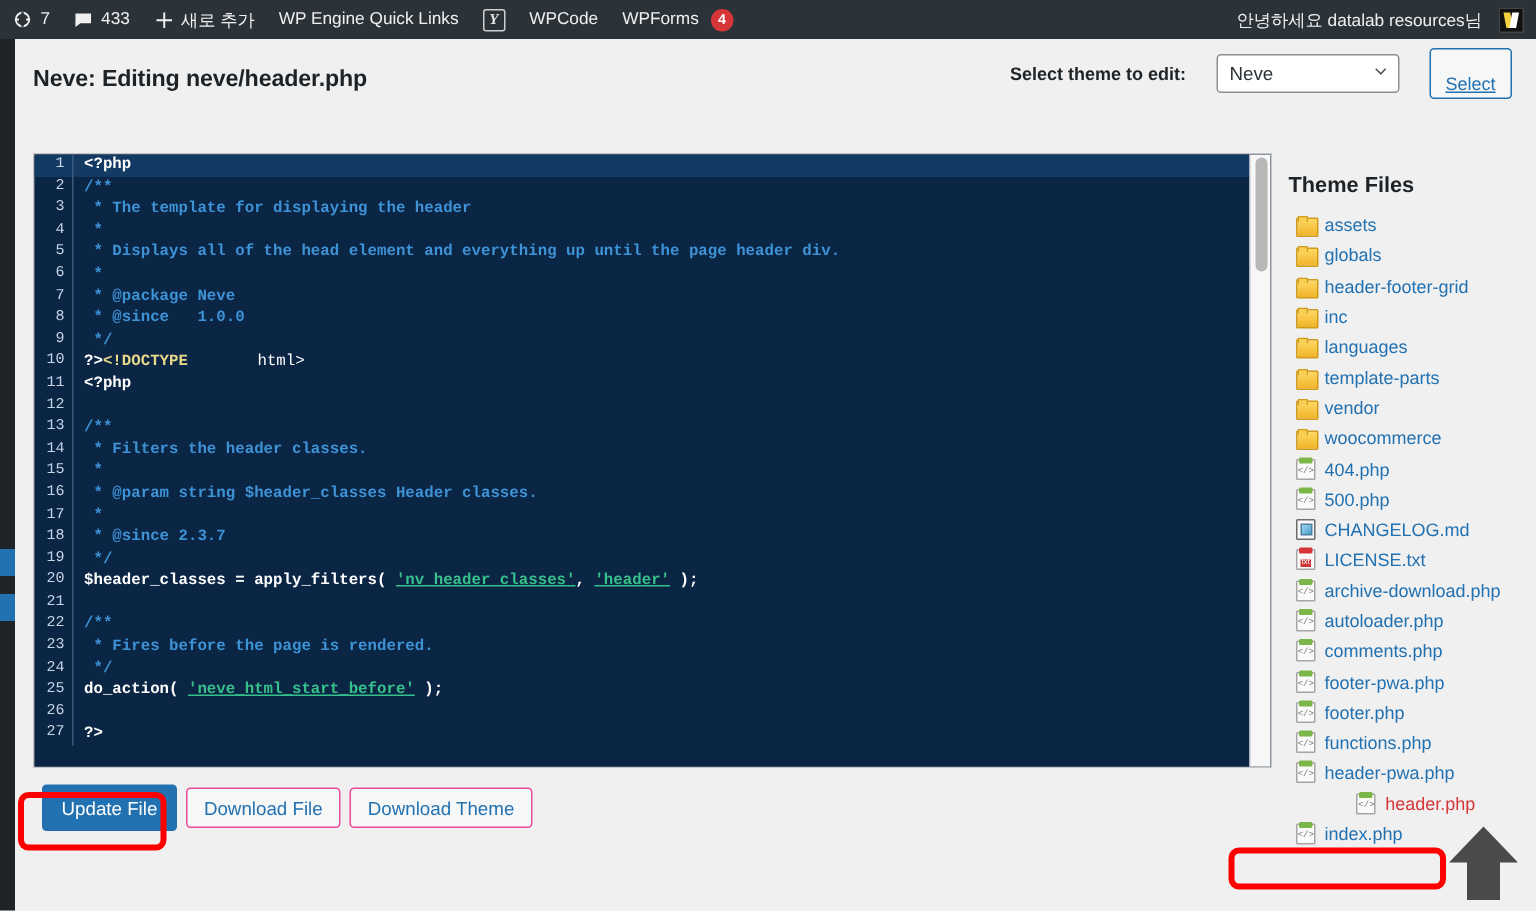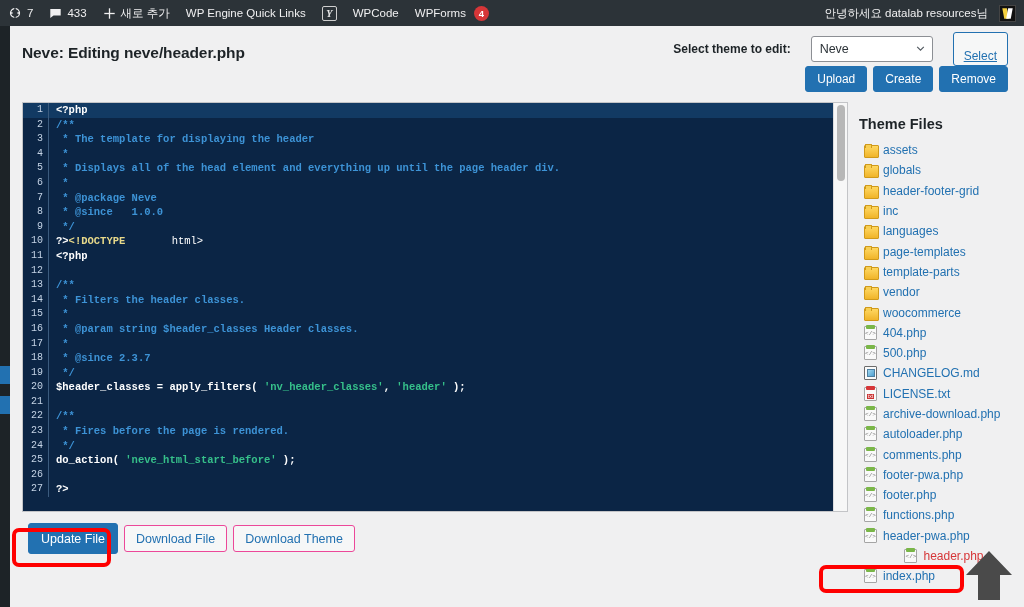--- a/index.html
+++ b/index.html
@@ -156,21 +156,21 @@
     margin-right: 7px;
     font-family: "Liberation Mono", monospace;
   }
   .codetext { flex: 1 1 auto; font-weight: 700; }
   .tok-com  { color: #3d93d6; font-weight: 700; }
   .tok-kw   { color: #ffffff; font-weight: 700; }
   .tok-dt   { color: #e8d98a; font-weight: 700; }
   .tok-tag  { color: #ffffff; font-weight: 400; margin-left: 40px; }
   .tok-var  { color: #ffffff; font-weight: 700; }
   .tok-fn   { color: #ffffff; font-weight: 700; }
-  .tok-str  { color: #36c08a; font-weight: 700; }
+  .tok-str  { color: #36c08a; font-weight: 700; text-decoration: underline; }
   .tok-pl   { color: #ffffff; font-weight: 700; }
 
   #editor-scrollbar {
     position: absolute; right: 0; top: 0;
     width: 14px; height: 410px;
     background: #f7f7f7;
     border-left: 1px solid #dcdcde;
   }
   #editor-scroll-thumb {
     position: absolute; left: 3px; top: 2px;
@@ -362,25 +362,20 @@
       </select>
       <span class="select-chevron">
         <svg width="11" height="11" viewBox="0 0 20 20" fill="none">
           <path d="M4 7l6 6 6-6" stroke="#50575e" stroke-width="2"></path>
         </svg>
       </span>
     </span>
     <button id="select-btn">Select</button>
   </div>
 
-  <div id="theme-actions">
-    <button class="btn-primary">Upload</button>
-    <button class="btn-primary">Create</button>
-    <button class="btn-primary">Remove</button>
-  </div>
 
   <div id="editor-box">
     <div id="code-area">
         <div class="code-line active"><span class="lineno">1</span><span class="codetext"><span class="tok-kw">&lt;?php</span></span></div>
         <div class="code-line"><span class="lineno">2</span><span class="codetext"><span class="tok-com">/**</span></span></div>
         <div class="code-line"><span class="lineno">3</span><span class="codetext"><span class="tok-com"> * The template for displaying the header</span></span></div>
         <div class="code-line"><span class="lineno">4</span><span class="codetext"><span class="tok-com"> *</span></span></div>
         <div class="code-line"><span class="lineno">5</span><span class="codetext"><span class="tok-com"> * Displays all of the head element and everything up until the page header div.</span></span></div>
         <div class="code-line"><span class="lineno">6</span><span class="codetext"><span class="tok-com"> *</span></span></div>
         <div class="code-line"><span class="lineno">7</span><span class="codetext"><span class="tok-com"> * @package Neve</span></span></div>
@@ -434,24 +429,20 @@
         <div class="file-row">
           <span class="folder-ico"></span>
           <span>inc</span>
         </div>
         <div class="file-row">
           <span class="folder-ico"></span>
           <span>languages</span>
         </div>
         <div class="file-row">
           <span class="folder-ico"></span>
-          <span>page-templates</span>
-        </div>
-        <div class="file-row">
-          <span class="folder-ico"></span>
           <span>template-parts</span>
         </div>
         <div class="file-row">
           <span class="folder-ico"></span>
           <span>vendor</span>
         </div>
         <div class="file-row">
           <span class="folder-ico"></span>
           <span>woocommerce</span>
         </div>

